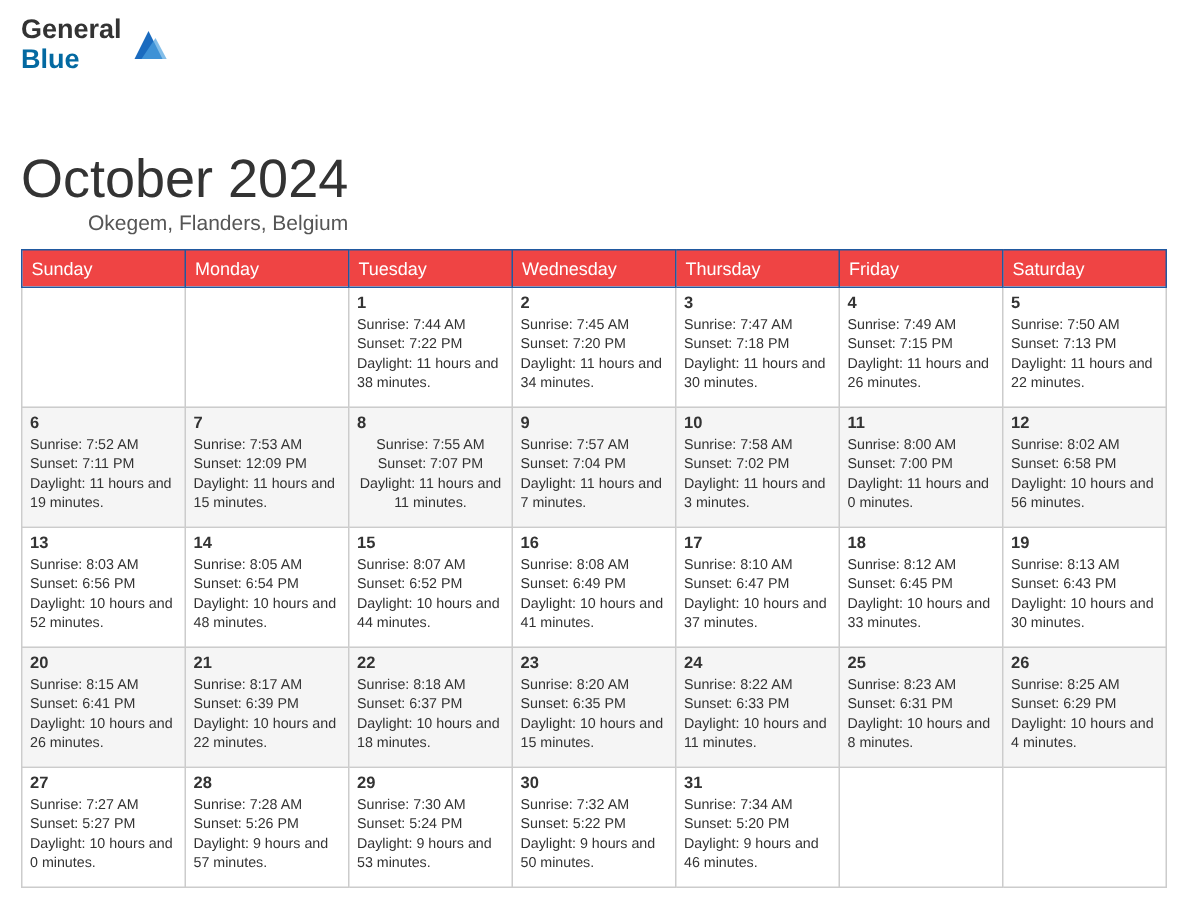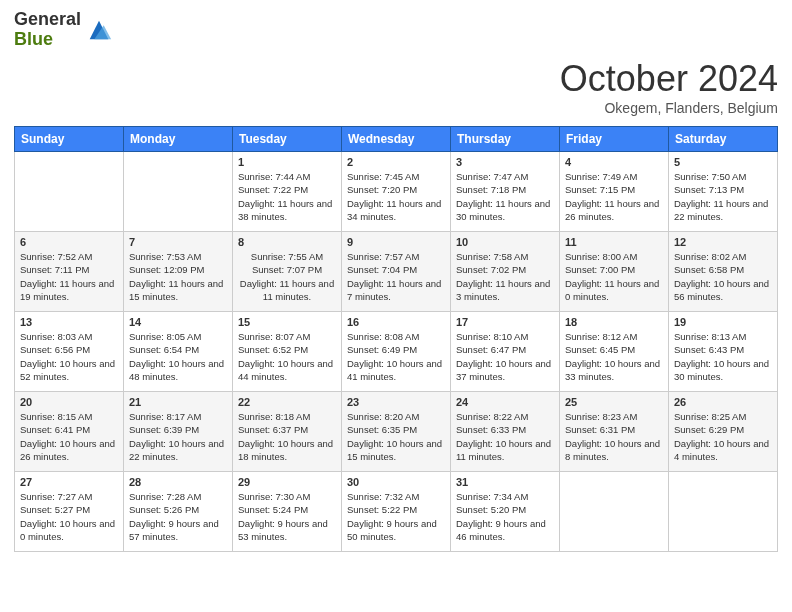--- a/index.html
+++ b/index.html
@@ -14,39 +14,40 @@
       width: 792px;
       min-height: 612px;
       background: #fff;
       padding: 10px 14px 10px 14px;
     }
     .header {
       display: flex;
       justify-content: space-between;
       align-items: flex-start;
       margin-bottom: 10px;
+      flex-direction: column;
     }
     .logo {
       display: flex;
       align-items: center;
     }
     .logo-text {
       display: flex;
       flex-direction: column;
       line-height: 1.1;
     }
     .logo-general {
       font-size: 18px;
       font-weight: bold;
       color: #333;
     }
     .logo-blue {
       font-size: 18px;
       font-weight: bold;
-      color: #4d7c0f;
+      color: #0369a1;
     }
     .logo-icon {
       width: 28px;
       height: 28px;
       margin-left: 4px;
     }
     .title-section {
       text-align: right;
       margin-top: 48px;
     }
@@ -58,24 +59,24 @@
     .location {
       font-size: 14px;
       color: #555;
     }
     .calendar {
       width: 100%;
       border-collapse: collapse;
       border: 1px solid #bbb;
     }
     .calendar th {
-      background: #3b82f6;
+      background: #ef4444;
       color: #fff;
       font-size: 12px;
-      font-weight: bold;
+      font-weight: normal;
       padding: 5px 6px;
       text-align: left;
       border: 1px solid #2059a0;
     }
     .calendar td {
       vertical-align: top;
       border: 1px solid #ccc;
       padding: 4px 5px;
       font-size: 10px;
       color: #333;

